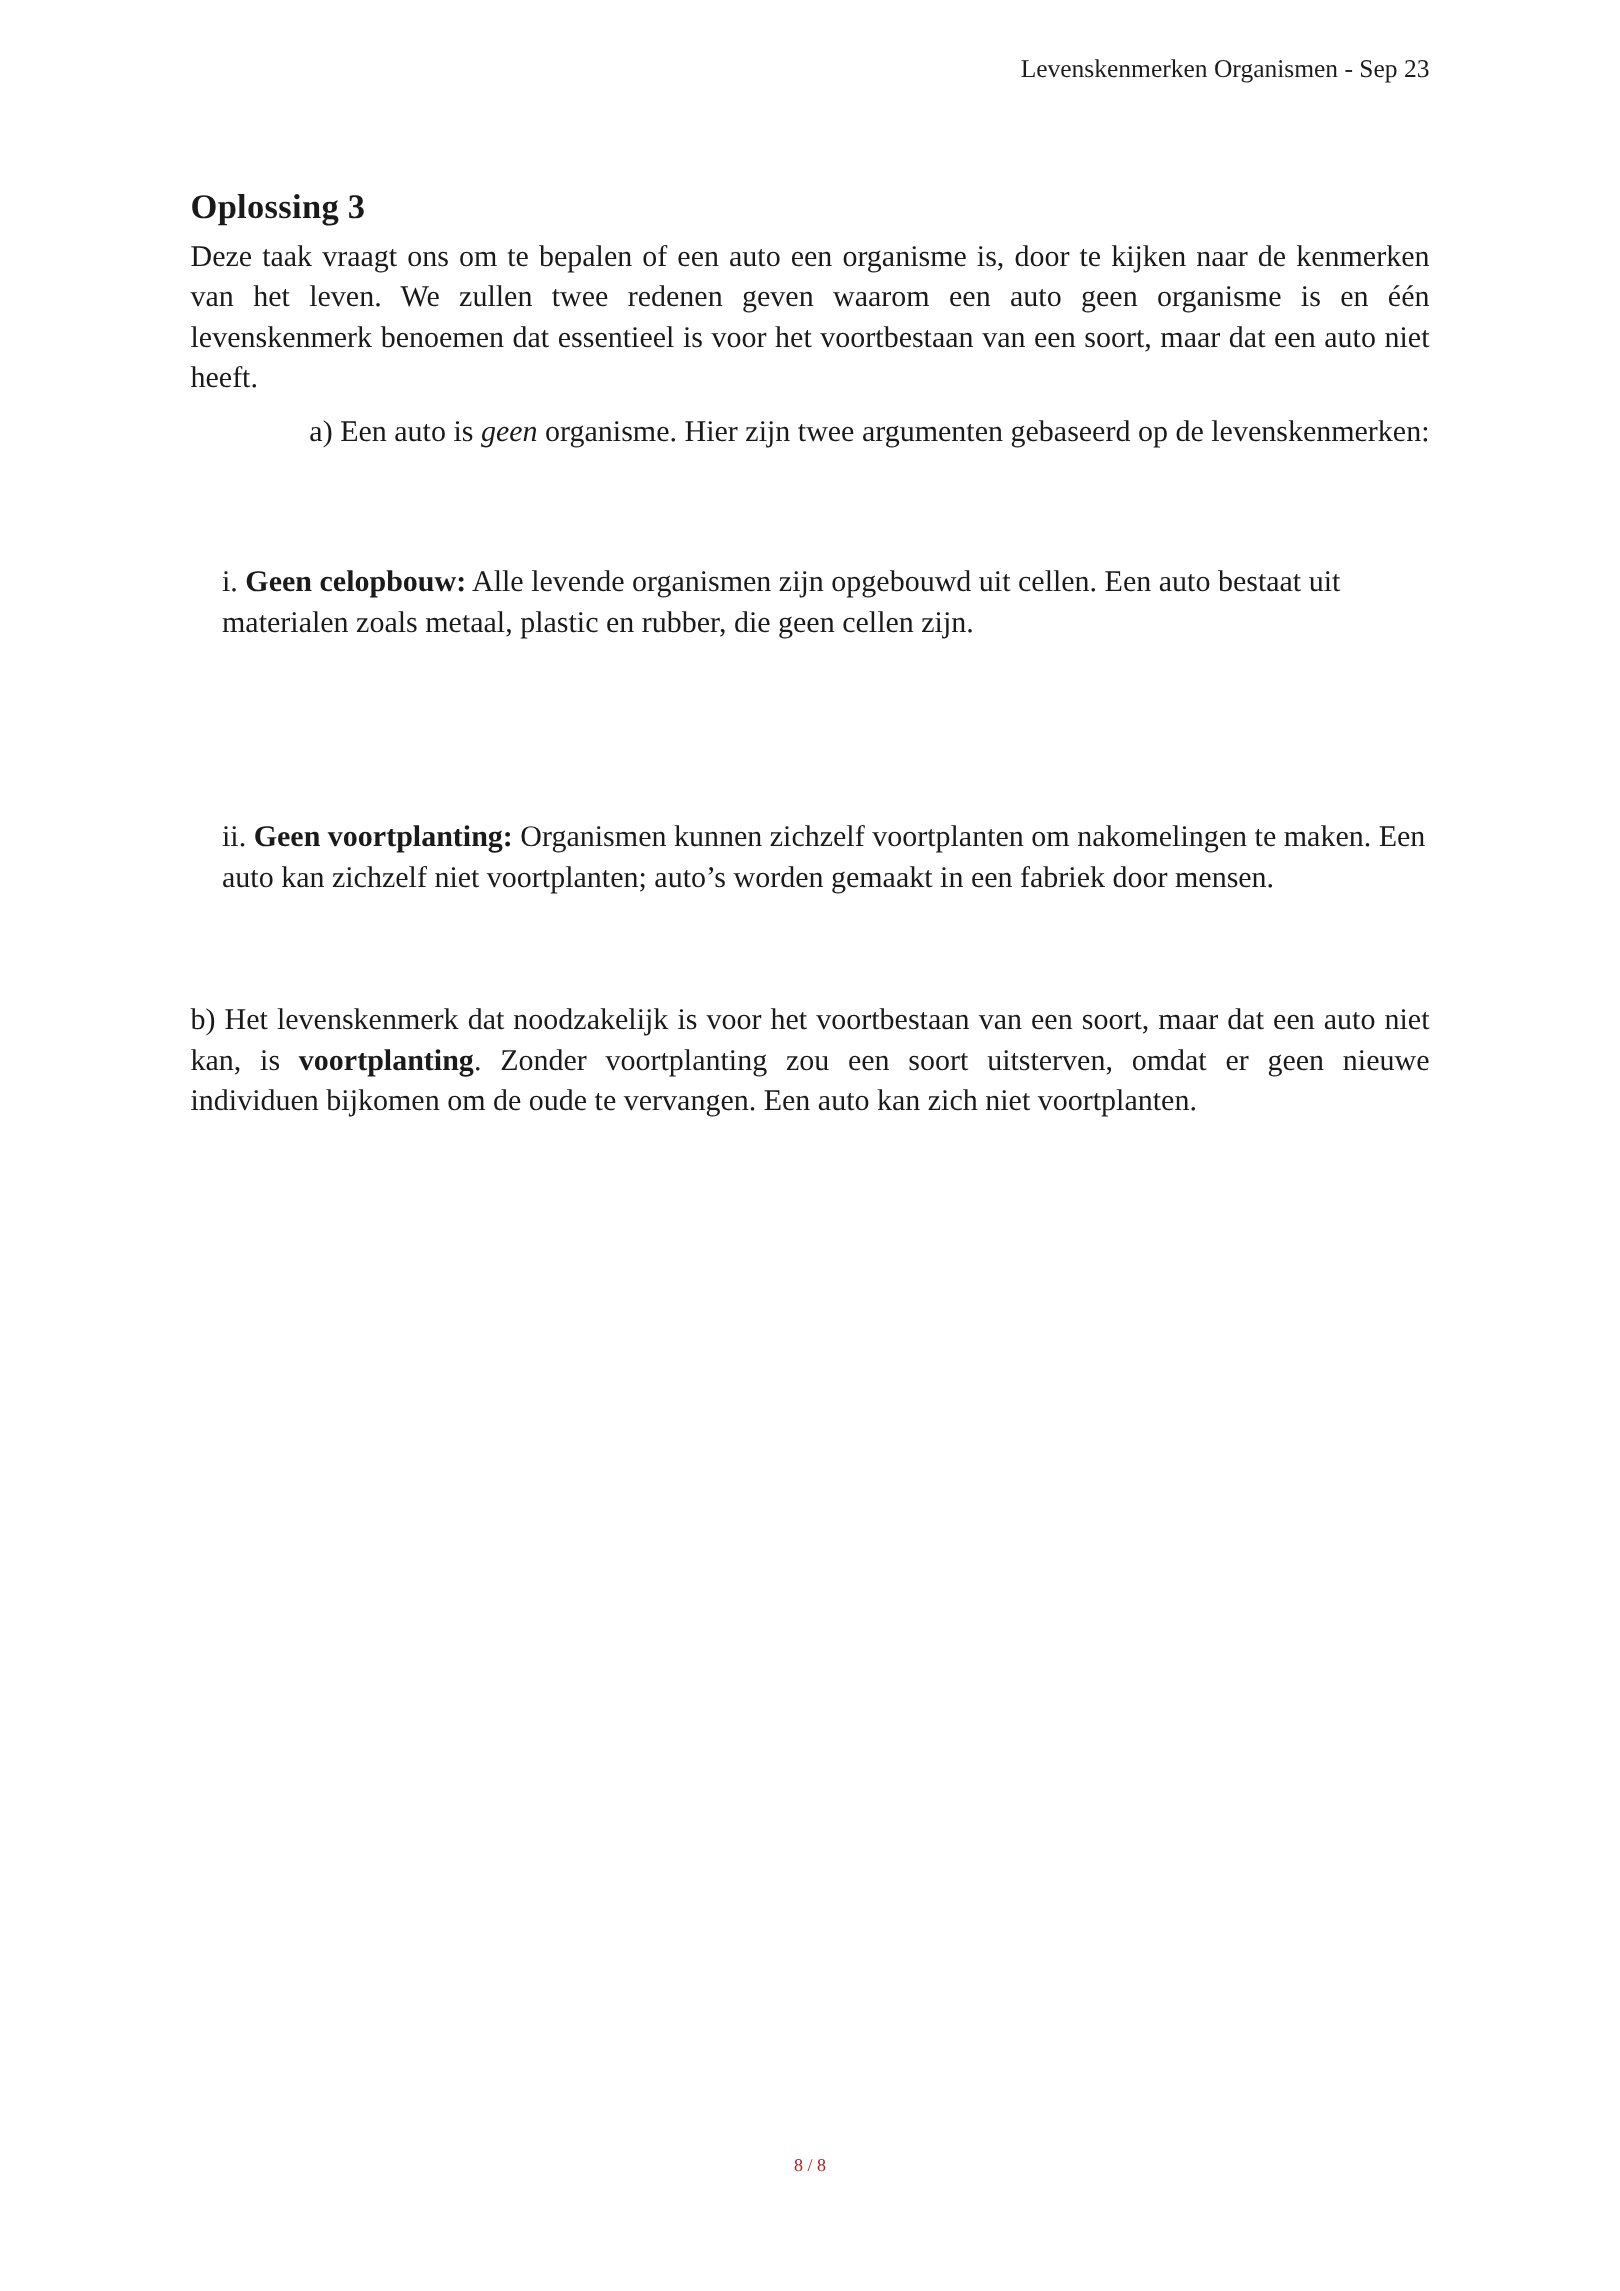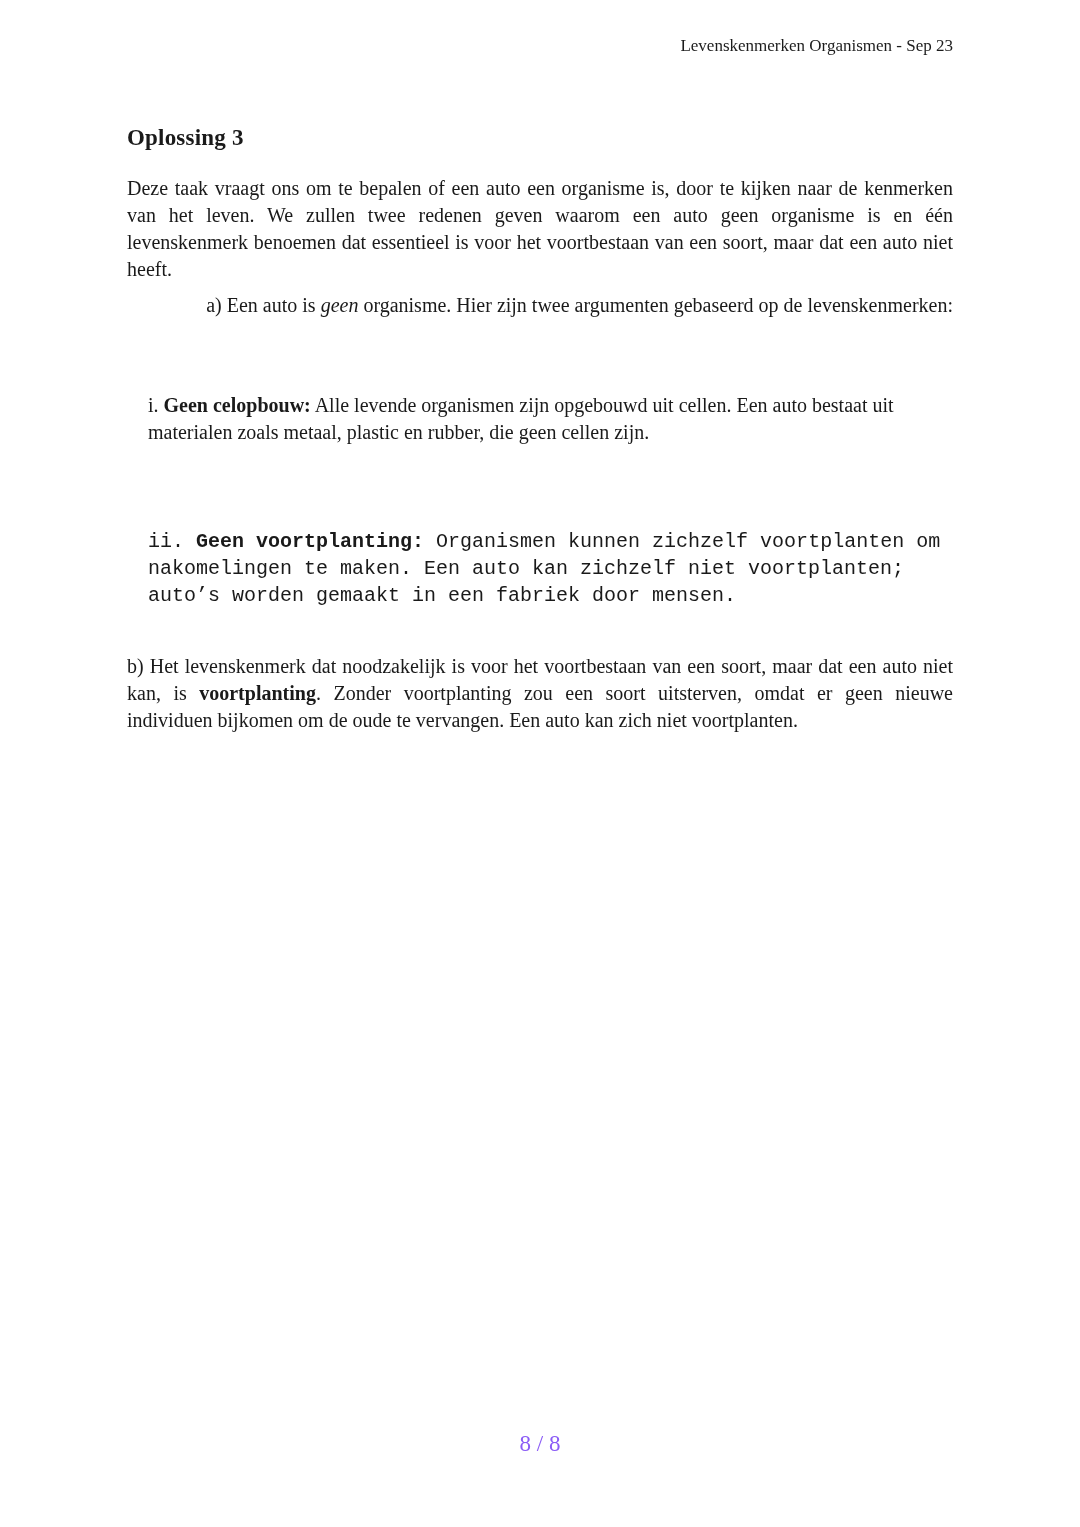--- a/index.html
+++ b/index.html
@@ -29,48 +29,48 @@
   }
   .doc-title {
     margin: 66px 0 0 0;
     font-size: 23px;
     line-height: 31px;
     font-weight: bold;
     letter-spacing: 0.2px;
   }
   p { margin: 0; }
   .intro {
-    margin-top: 22px;
+    margin-top: 5px;
     text-align: justify;
   }
   .part-a {
     margin-top: 9px;
     text-align: right;
   }
   .argument {
     margin-left: 21px;
     text-align: left;
   }
   .arg-i  { margin-top: 73px; width: 790px; }
-  .arg-ii { margin-top: 82px; width: 805px; font-family: Liberation Mono, monospace; }
+  .arg-ii { margin-top: 116px; width: 805px; }
   .part-b {
-    margin-top: 44px;
+    margin-top: 68px;
     text-align: justify;
   }
   .b { font-weight: bold; }
   .i { font-style: italic; }
   .doc-footer {
     position: absolute;
     left: 0;
     right: 0;
     top: 1430px;
     text-align: center;
-    font-size: 23px;
+    font-size: 12px;
     line-height: 27px;
-    color: #8b5cf6;
+    color: #b91c1c;
   }
 </style>
 </head>
 <body>
 
 <div class="page">
 
   <div class="doc-header">Levenskenmerken Organismen - Sep 23</div>
 
   <h1 class="doc-title">Oplossing 3</h1>

